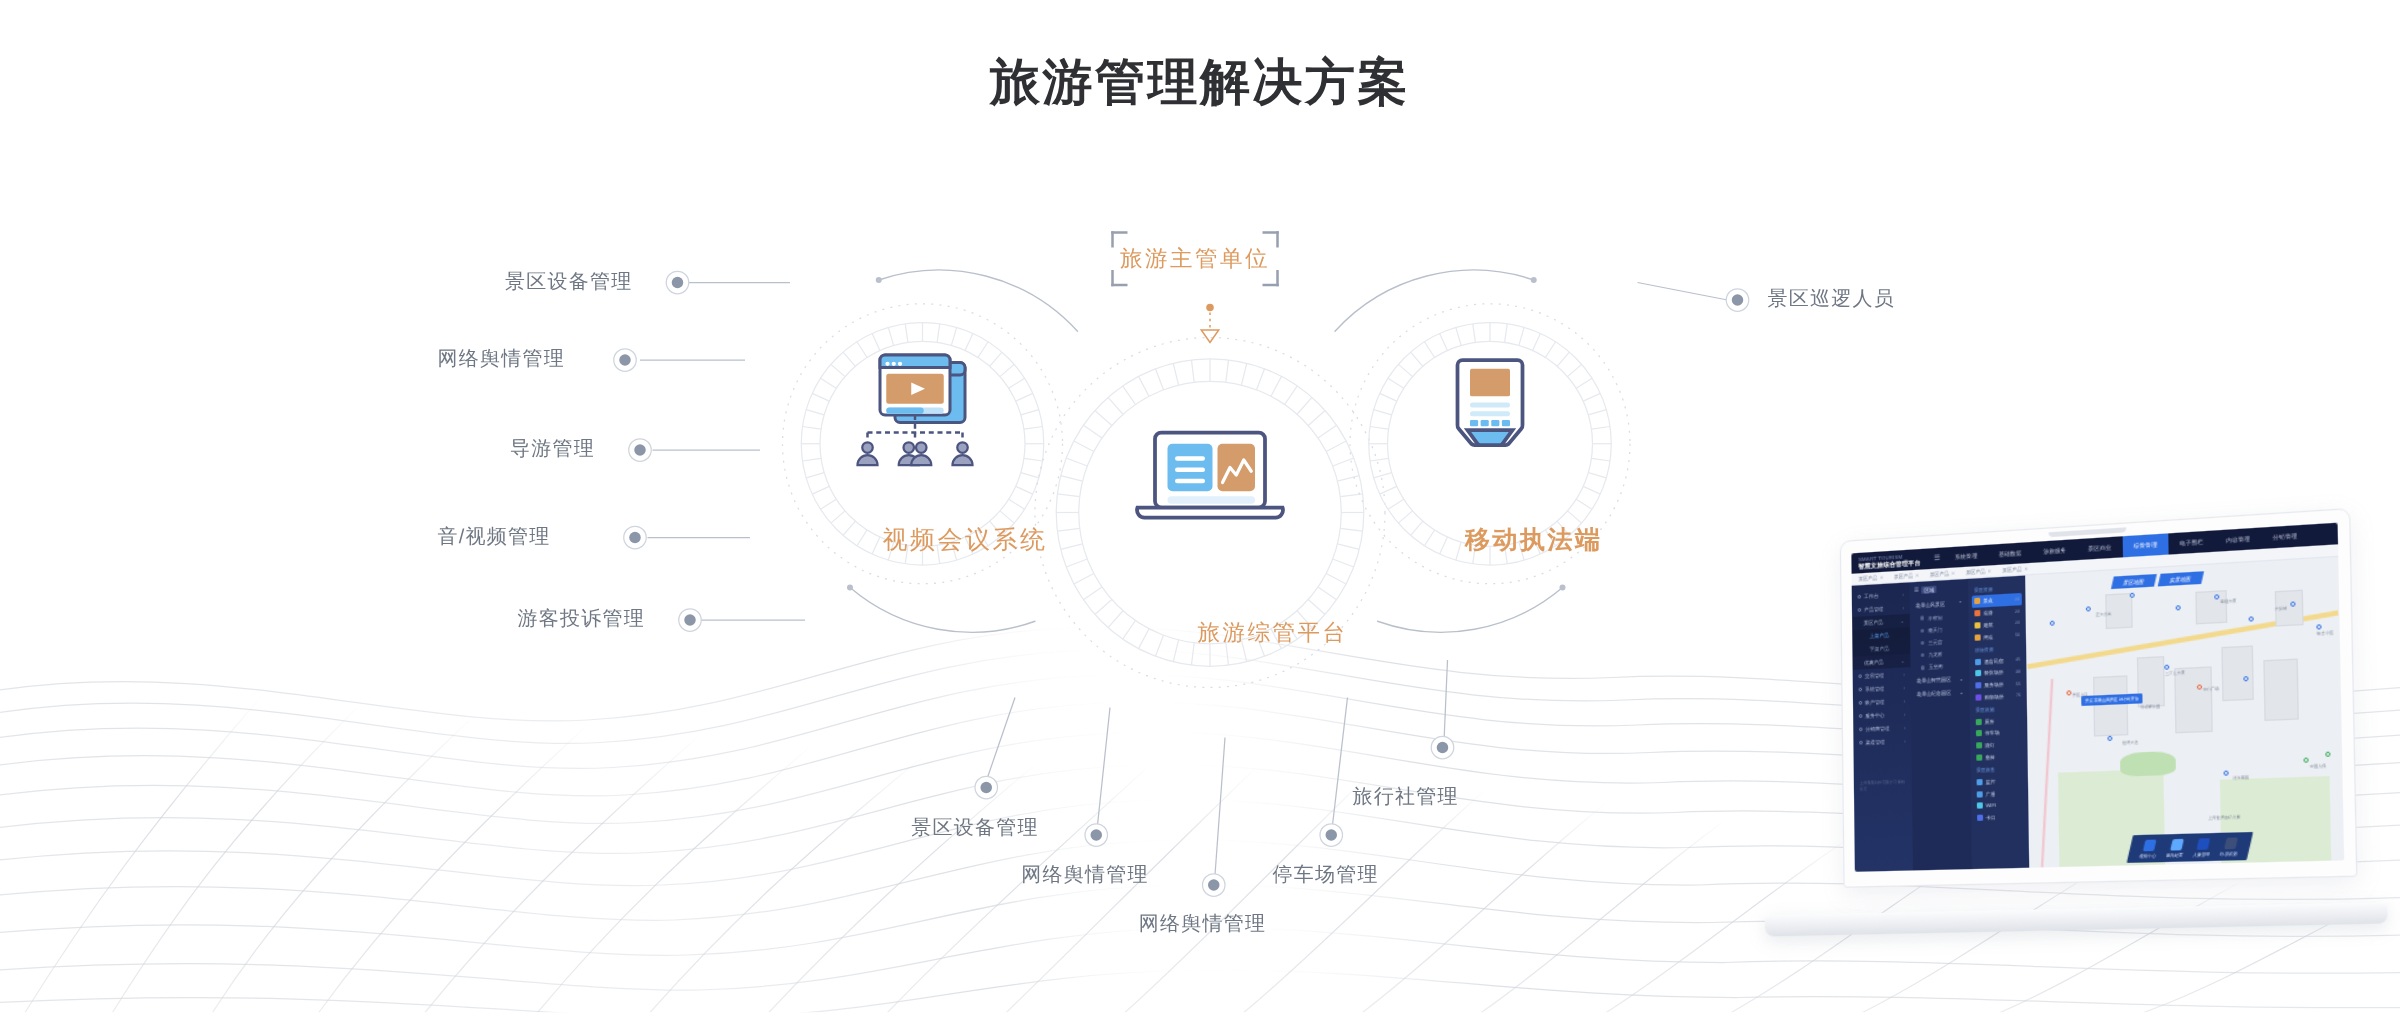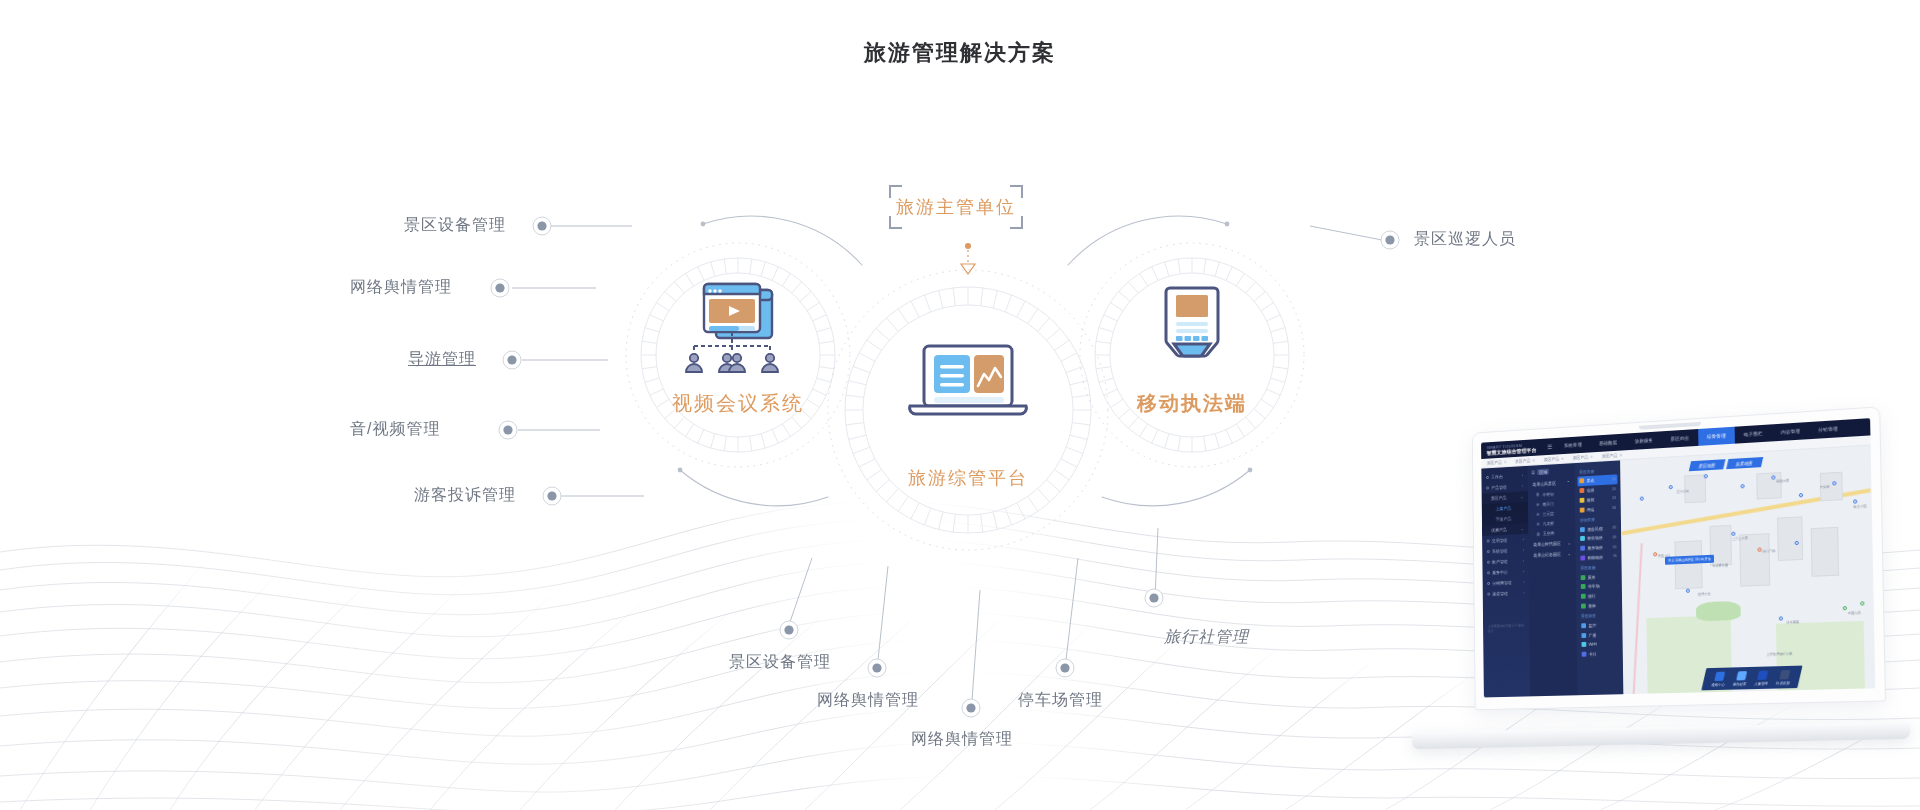--- a/index.html
+++ b/index.html
@@ -9,34 +9,34 @@
     font-family: "Liberation Sans", "DejaVu Sans", sans-serif;
     overflow: hidden;
   }
   #stage { position: relative; width: 1920px; height: 810px; background: #fff; }
 
   
   #bg-mesh { position: absolute; left: 0; bottom: 0; width: 1920px; height: 330px; opacity: .85; pointer-events: none; }
 
   
   .hdr { position: absolute; left: 0; right: 0; text-align: center; }
-  #page-title { top: 38px; font-size: 22px; font-weight: 700; color: #2f3034; letter-spacing: 2px; }
+  #page-title { top: 38px; font-size: 40px; font-weight: 700; color: #2f3034; letter-spacing: 2px; }
   #page-subtitle { top: 90px; font-size: 18px; color: #8a8d93; letter-spacing: 1.5px; }
 
   
   #diagram { position: absolute; left: 0; top: 0; width: 1920px; height: 810px; }
 
   
   .sat-label {
     position: absolute; font-size: 16px; color: #6f7784; white-space: nowrap;
     letter-spacing: 1px;
   }
   .ring-caption {
     position: absolute; font-size: 20px; color: #dd9a5f; white-space: nowrap;
-    letter-spacing: 2px; text-align: center;
+    letter-spacing: 2px; text-align: right; margin-top: 28px;
   }
   .ring-caption.big { font-size: 18px; }
 
   
   #authority-chip {
     position: absolute; left: 889px; top: 185px; width: 134px; height: 44px;
     display: flex; align-items: center; justify-content: center;
   }
   #authority-chip .txt { font-size: 18px; color: #dd9a5f; letter-spacing: 2px; }
   #authority-chip .c { position: absolute; width: 13px; height: 13px; border: 2px solid #97a0b0; }
@@ -519,31 +519,31 @@
     <span class="c br"></span>
     <span class="txt">旅游主管单位</span>
   </div>
 
   <div class="ring-caption" style="left:638px; top:390px; width:200px;">视频会议系统</div>
   <div class="ring-caption big" style="left:858px; top:466px; width:220px;">旅游综管平台</div>
   <div class="ring-caption" style="left:1102px; top:390px; width:180px;font-weight:bold;">移动执法端</div>
 
   <div class="sat-label" style="left:404px; top:215px;">景区设备管理</div>
   <div class="sat-label" style="left:350px; top:277px;">网络舆情管理</div>
-  <div class="sat-label" style="left:408px; top:349px;text-decoration:underline;">导游管理</div>
+  <div class="sat-label" style="left:408px; top:349px;">导游管理</div>
   <div class="sat-label" style="left:350px; top:419px;">音/视频管理</div>
   <div class="sat-label" style="left:414px; top:485px;">游客投诉管理</div>
 
   <div class="sat-label" style="left:1414px; top:229px;">景区巡逻人员</div>
 
   <div class="sat-label" style="left:729px; top:652px;">景区设备管理</div>
   <div class="sat-label" style="left:817px; top:690px;">网络舆情管理</div>
   <div class="sat-label" style="left:911px; top:729px;">网络舆情管理</div>
   <div class="sat-label" style="left:1018px; top:690px;">停车场管理</div>
-  <div class="sat-label" style="left:1164px; top:627px;font-style:italic;">旅行社管理</div>
+  <div class="sat-label" style="left:1082px; top:627px;">旅行社管理</div>
 
   <div id="laptop">
     <div id="laptop-lid">
       <div id="laptop-notch"></div>
       <div id="laptop-screen">
 
         <div class="app">
 
           <div class="app-top">
             <div class="app-logo">

